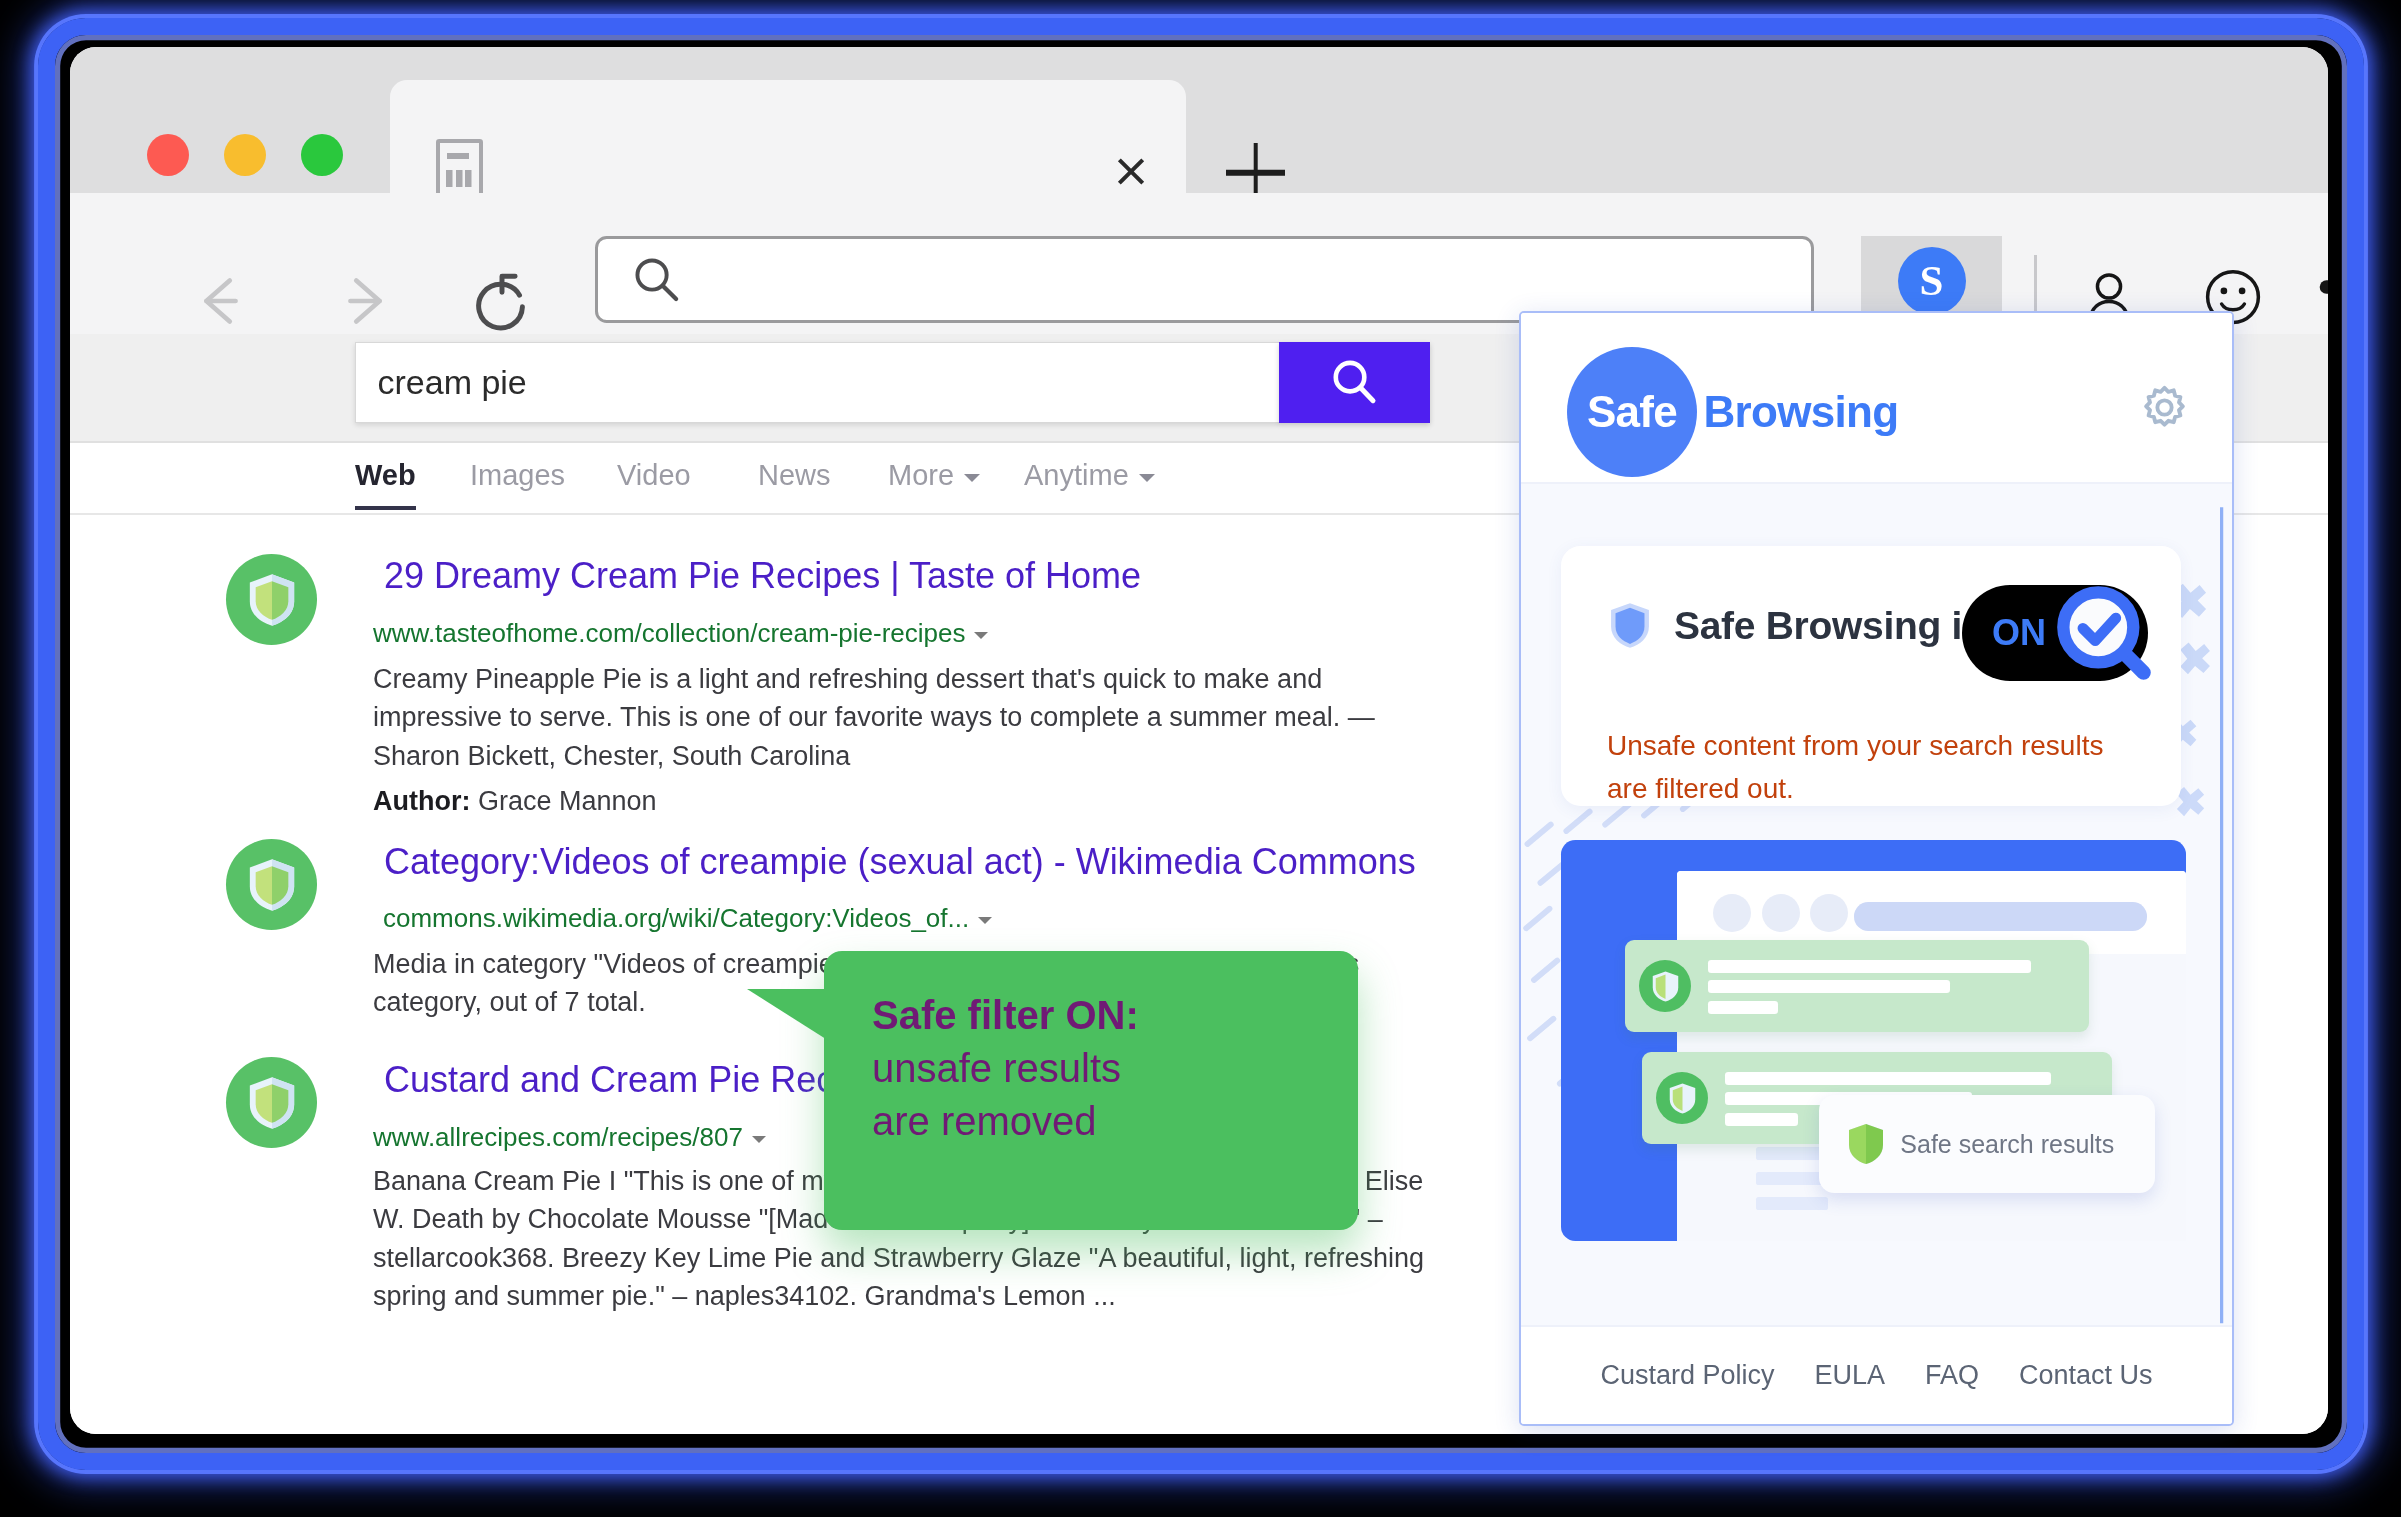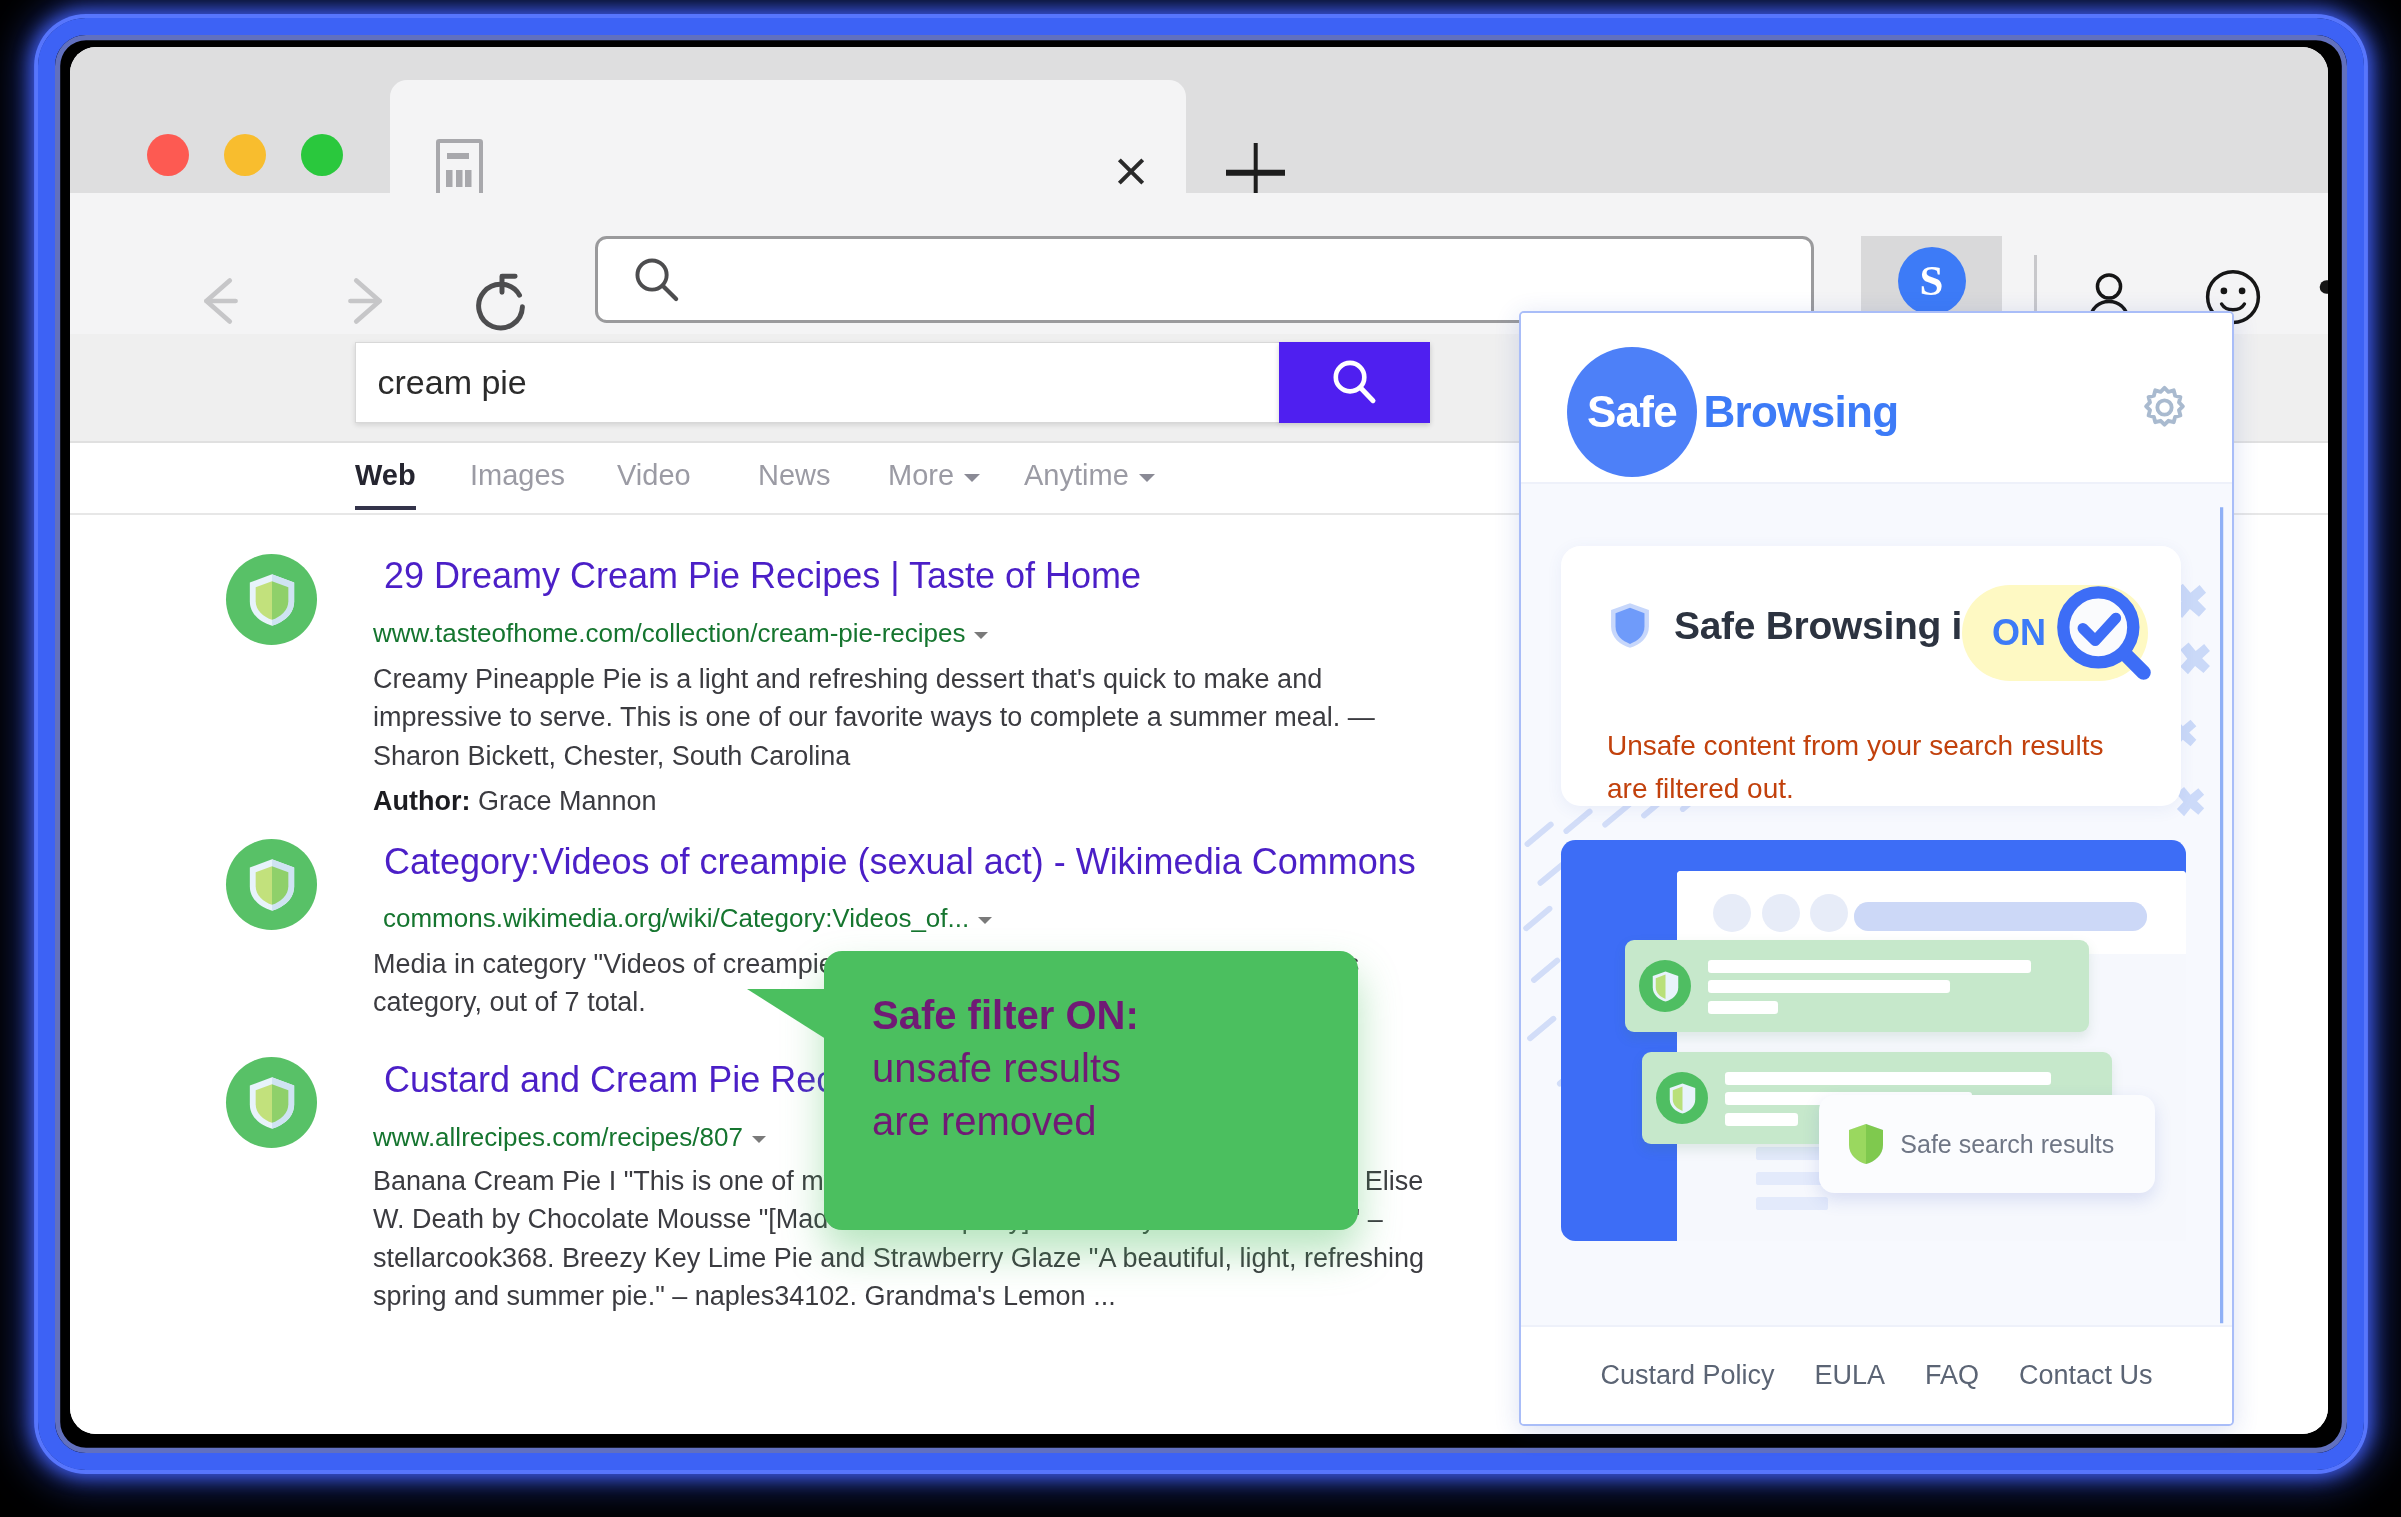--- a/index.html
+++ b/index.html
@@ -275,21 +275,21 @@
     position:absolute; left: 40px; top: 233px;
     width: 620px; height: 260px;
     background:#fff; border-radius: 19.5px;
     box-shadow: 0 3.9px 15.6px rgba(60,90,190,.07);
   }
   .status-row { position:absolute; left:46px; top:55px; display:flex; align-items:center; }
   .status-title { font-size: 39px; color:#2c3340; font-weight:700; margin-left: 21px; letter-spacing:-0.3px; }
   .toggle-pill {
     position:absolute; right: 33px; top: 39px;
     width: 186px; height: 96px;
-    background:#fef9c3; border-radius: 48px;
+    background:#000000; border-radius: 48px;
     display:flex; align-items:center;
   }
   .toggle-on-label { color:#3d7bf7; font-size: 36px; font-weight:700; margin-left:30px; }
   .toggle-knob {
     position:absolute; right:-10.4px; top:-5.2px;
     width:107px; height:107px;
   }
   .status-desc {
     position:absolute; left:46px; top: 151px;
     width: 521px;

